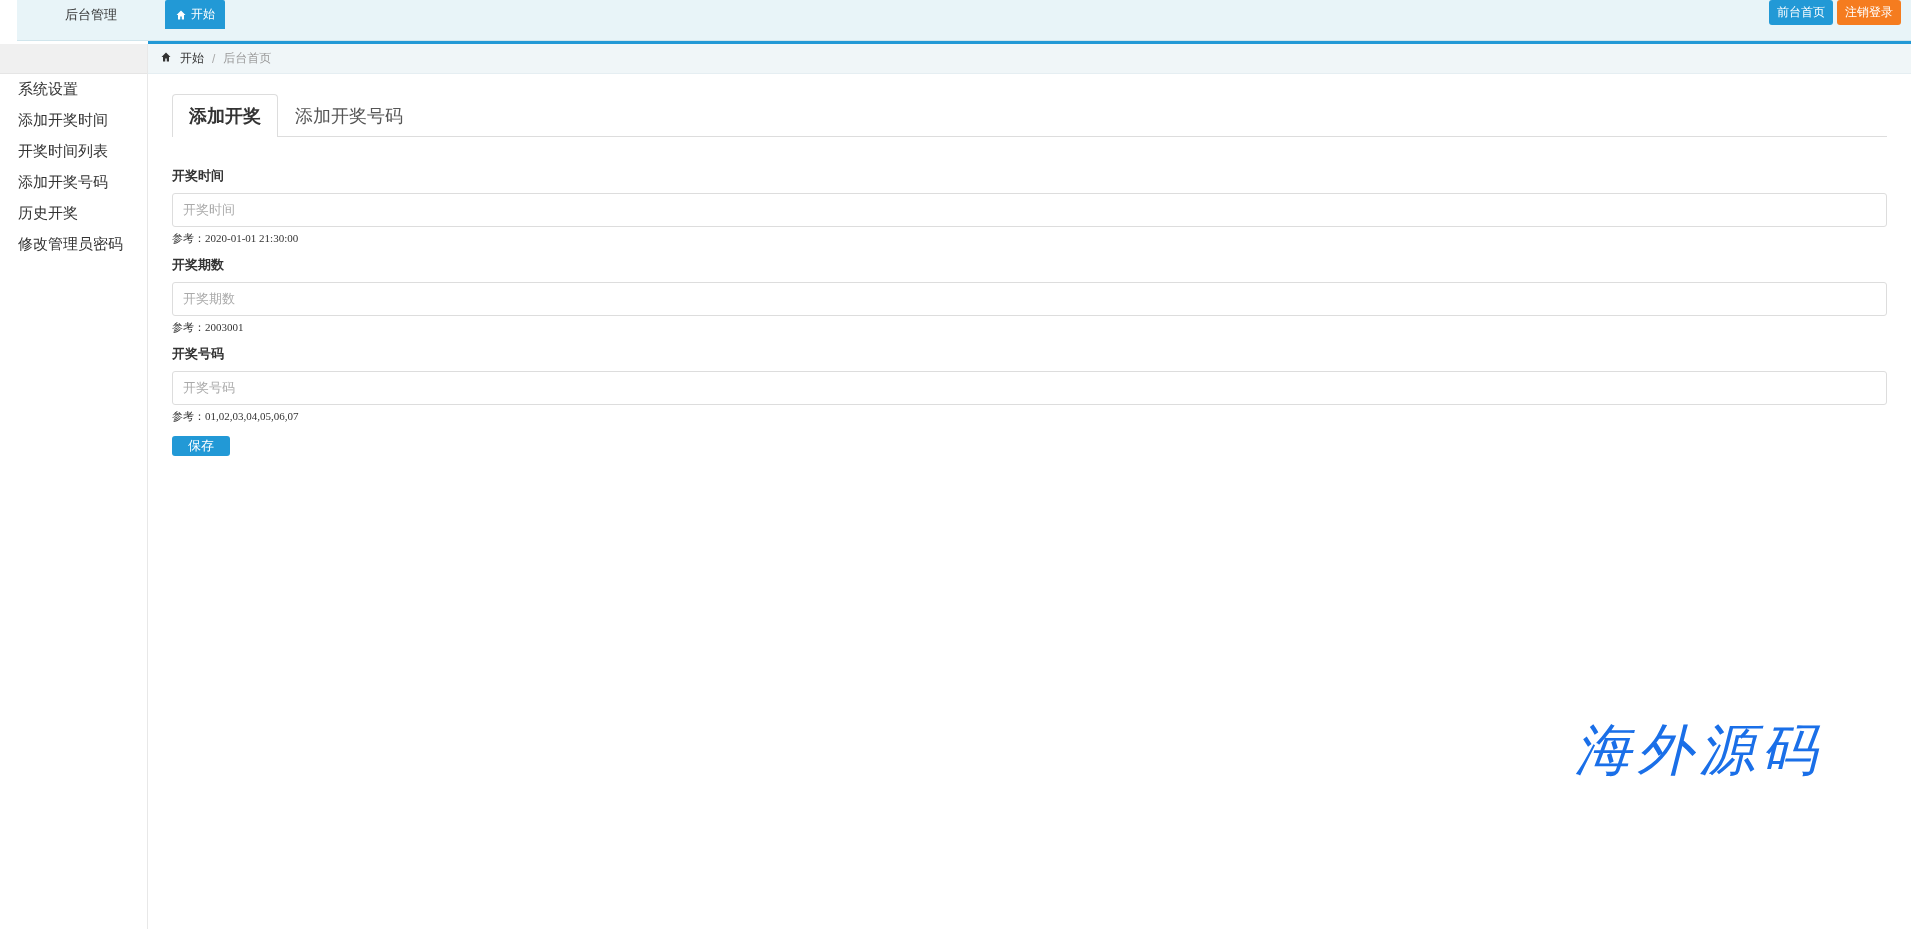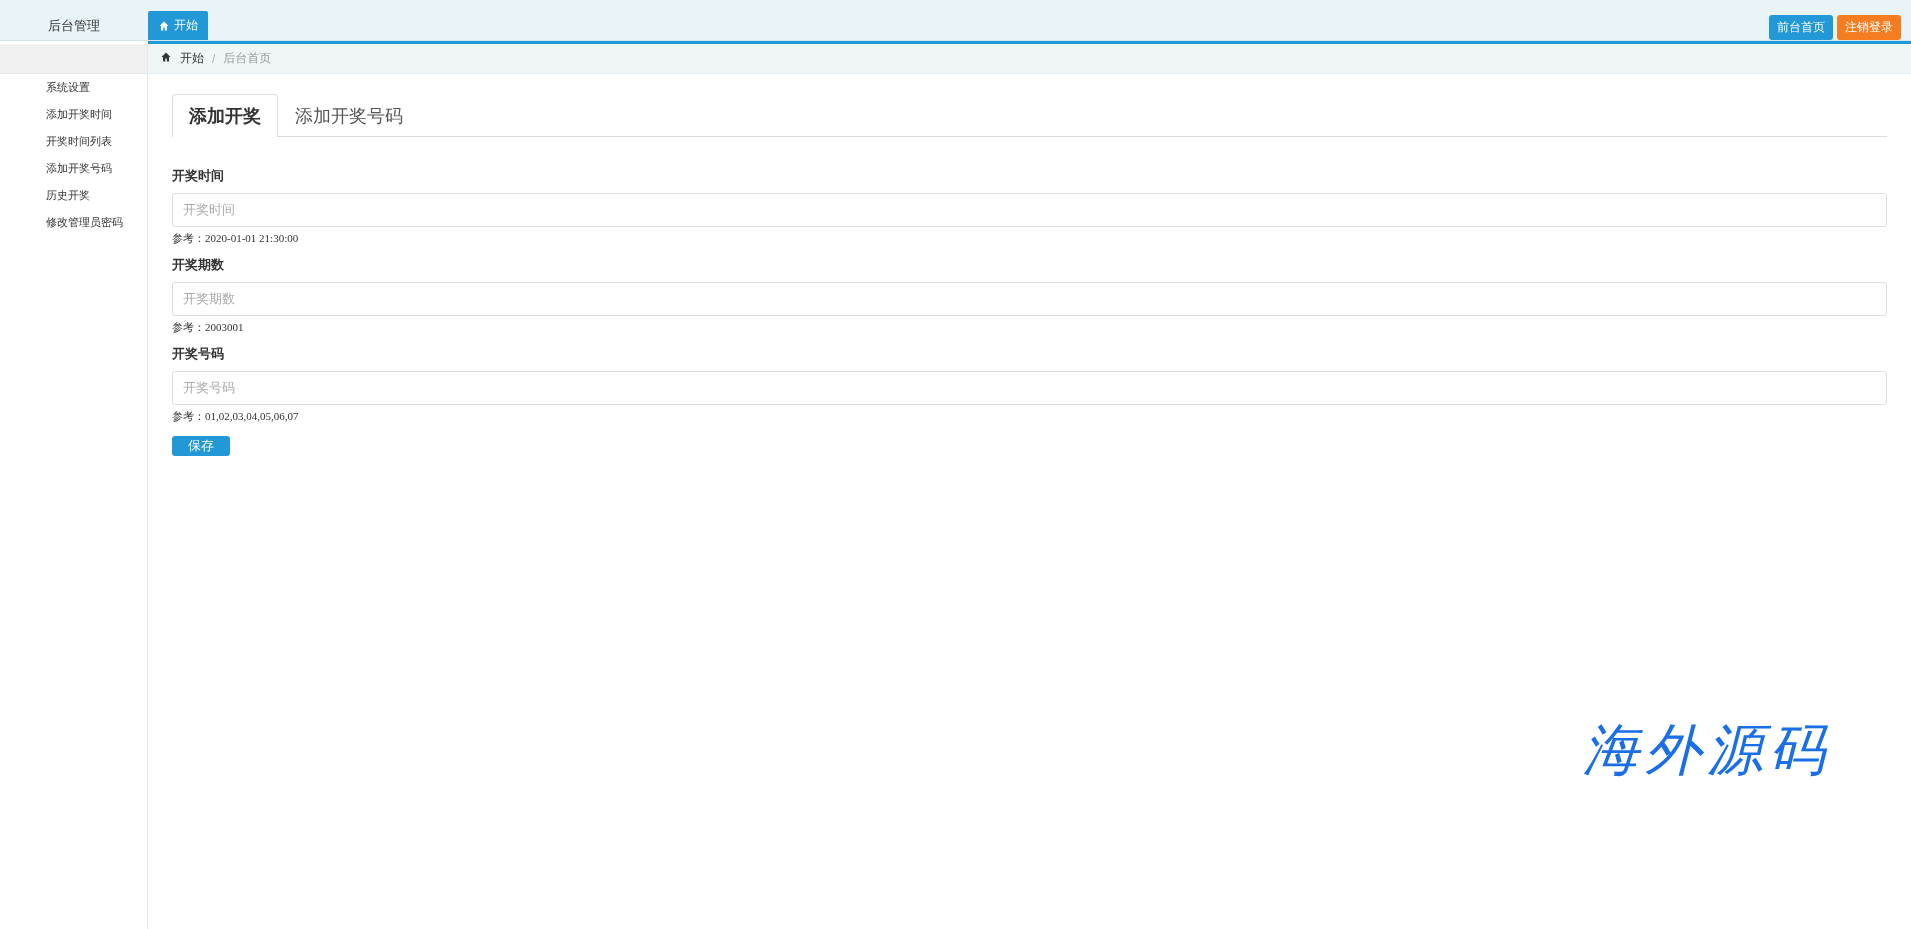--- a/index.html
+++ b/index.html
@@ -10,23 +10,24 @@
 body {
   font-family: "Microsoft YaHei", "Helvetica Neue", Helvetica, Arial, sans-serif;
   font-size: 14px;
   color: #333;
   background: #fff;
 }
 .topbar {
   height: 41px;
   background: #e8f4f8;
   display: flex;
-  align-items: flex-end;
+  align-items: flex-start;
   justify-content: space-between;
   border-bottom: 1px solid #d0e5ec;
+  margin-left: 17px;
 }
 .topbar-left {
   display: flex;
   align-items: center;
 }
 .brand {
   width: 148px;
   text-align: center;
   font-size: 13px;
   color: #333;
@@ -77,24 +78,23 @@
   border-right: 1px solid #e8e8e8;
 }
 .sidebar-spacer {
   height: 30px;
   background: #f0f0f0;
   border-bottom: 1px solid #e5e5e5;
 }
 .sidebar ul { list-style:none; }
 .sidebar li {
   padding: 6px 18px;
-  font-size: 11px;
-  color: #333;
-  cursor: pointer;
-  margin-left: 28px;
+  font-size: 15px;
+  color: #333;
+  cursor: pointer;
 }
 .content {
   flex: 1;
   background: #fff;
 }
 .breadcrumb {
   height: 30px;
   background: #f0f6f8;
   display: flex;
   align-items: center;
@@ -159,21 +159,21 @@
   border: none;
   border-radius: 3px;
   padding: 1px 16px;
   font-size: 13px;
   cursor: pointer;
   margin-top: 2px;
   font-family: inherit;
 }
 .watermark {
   position: fixed;
-  right: 80px;
+  right: 88px;
   bottom: 140px;
   font-size: 56px;
   font-style: italic;
   font-family: "STKaiti","KaiTi","Brush Script MT",cursive;
   color: #1a6fe8;
   letter-spacing: 6px;
   pointer-events: none;
   font-weight: 500;
   margin-left: 13px;
 }

